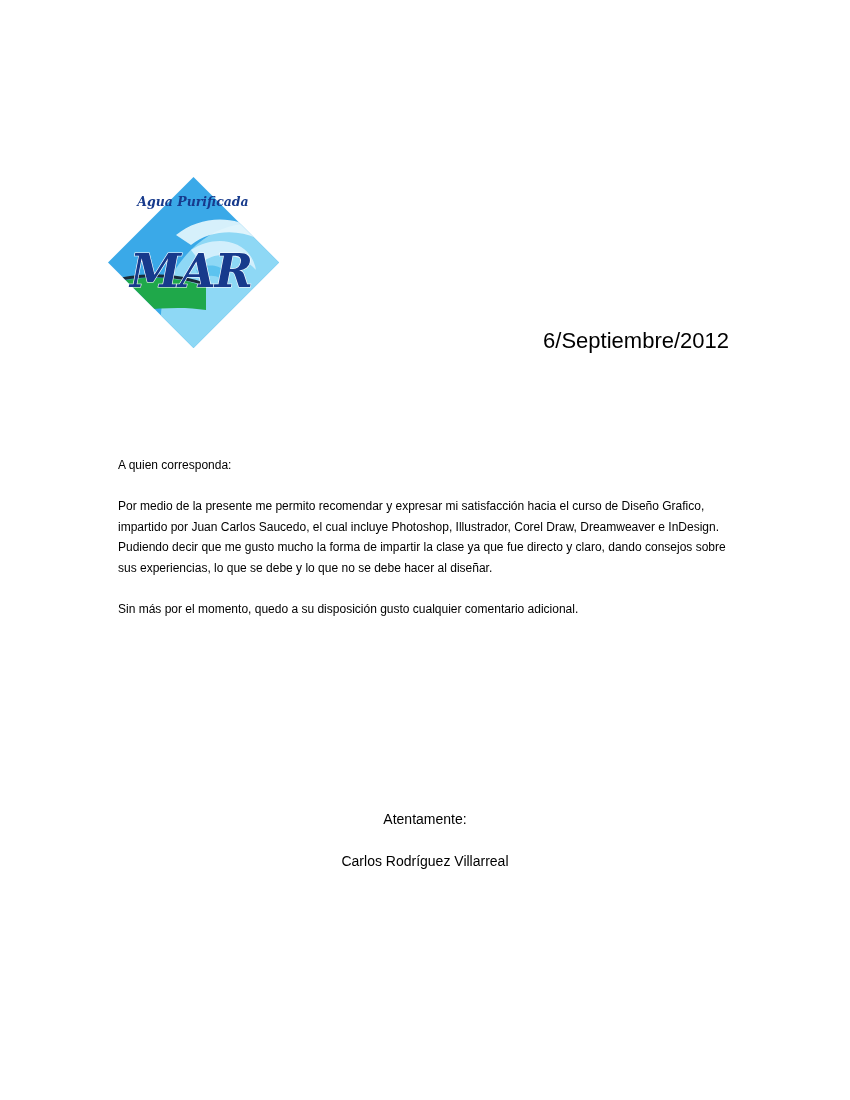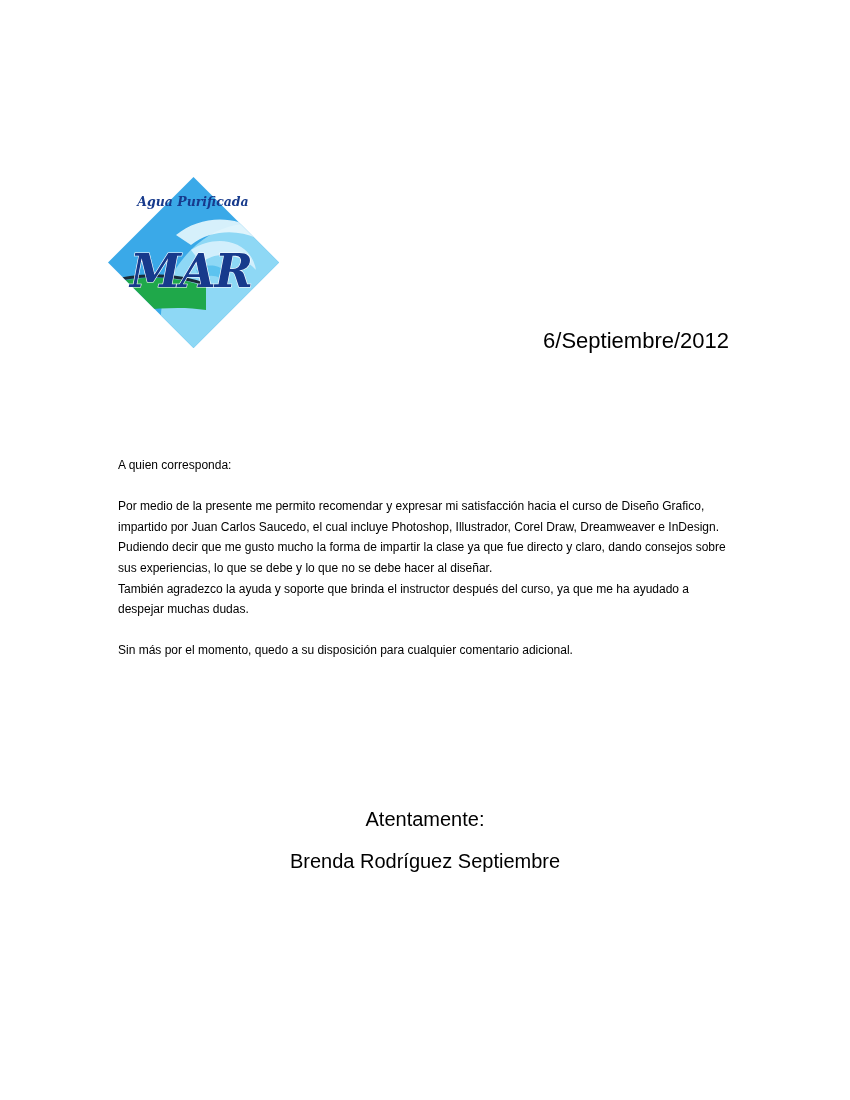--- a/index.html
+++ b/index.html
@@ -40,21 +40,21 @@
     }
     .letter p { margin: 0; }
     .greeting { margin-bottom: 20.6px !important; }
     .closing-para { margin-top: 20.6px !important; }
     .letter b { font-weight: normal; }
     .signoff {
       position: absolute;
       left: 0;
       width: 850px;
       text-align: center;
-      font-size: 20px;
+      font-size: 14px;
       line-height: 22px;
     }
     .signoff.atte { top: 808px; }
     .signoff.name { top: 850px; }
   </style>
 </head>
 <body>
 
 <div class="logo">
   <svg viewBox="0 0 175 175">
@@ -75,18 +75,17 @@
     <text x="87" y="31" text-anchor="middle" font-family="'DejaVu Serif', serif" font-style="italic" font-weight="bold" font-size="12.5" fill="#173a8c">Agua Purificada</text>
     <text x="85" y="112" text-anchor="middle" font-family="'DejaVu Serif', serif" font-style="italic" font-weight="bold" font-size="46" fill="#173a8c" stroke="#ffffff" stroke-width="1.2" paint-order="stroke" letter-spacing="-1">MAR</text>
   </svg>
 </div>
 
 <div class="date">6/Septiembre/2012</div>
 
 <div class="letter">
   <p class="greeting">A quien corresponda:</p>
   <p><span>Por medio de la presente me permito recomendar y expresar mi satisfacción hacia el curso de Diseño Grafico, impartido por </span><b>Juan Carlos Saucedo</b><span>, el cual incluye </span><b>Photoshop, Illustrador, Corel Draw, Dreamweaver e InDesign.</b><span> Pudiendo decir que me gusto mucho la forma de impartir la clase ya que fue directo y claro, dando consejos sobre sus experiencias, lo que se debe y lo que no se debe hacer al diseñar.</span></p>
-  <p>También agradezco la ayuda y soporte que brinda el instructor después del curso, ya que me ha ayudado a despejar muchas dudas.</p>
-  <p class="closing-para">Sin más por el momento, quedo a su disposición para cualquier comentario adicional.</p>
+  <p class="closing-para">Sin más por el momento, quedo a su disposición gusto cualquier comentario adicional.</p>
 </div>
 
 <div class="signoff atte">Atentamente:</div>
-<div class="signoff name">Brenda Rodríguez Septiembre</div>
+<div class="signoff name">Carlos Rodríguez Villarreal</div>
 
 </body></html>

